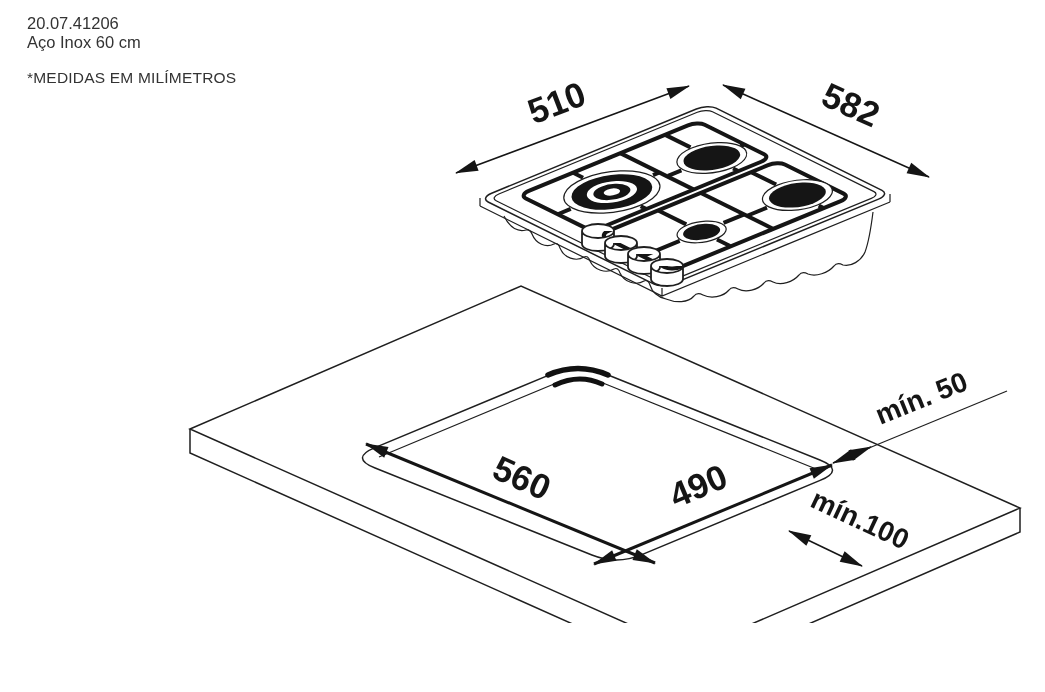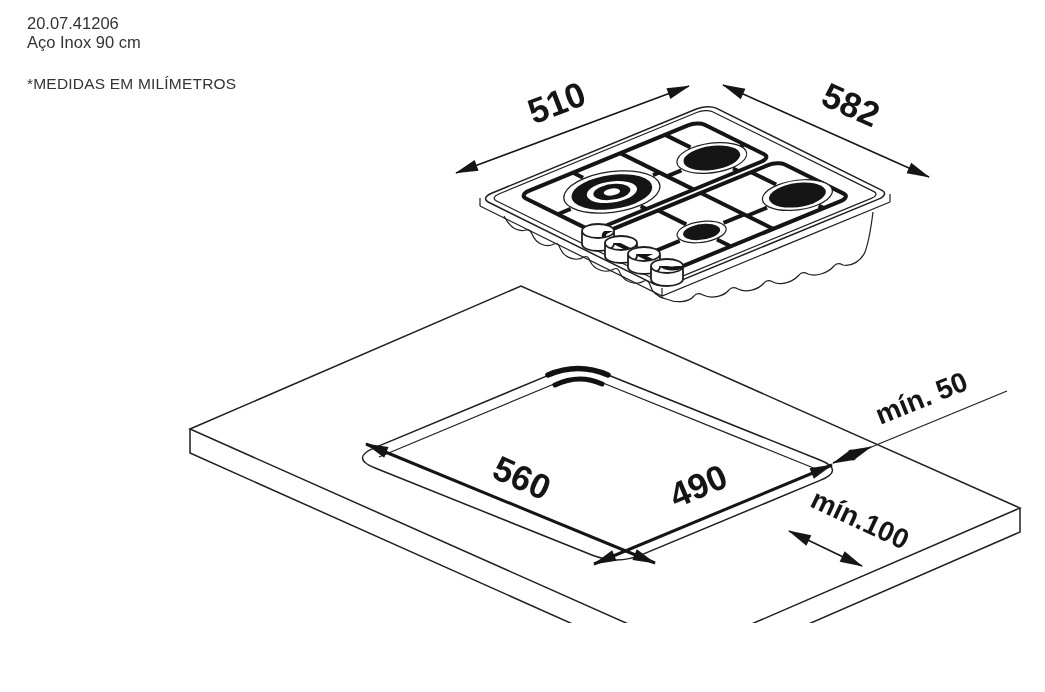--- a/index.html
+++ b/index.html
@@ -1,41 +1,41 @@
 <!DOCTYPE html>
 <html><head>
 <meta charset="utf-8">
 <style>
   html,body{margin:0;padding:0;background:#ffffff;}
   .page{
     position:relative;width:1045px;height:623px;background:#ffffff;overflow:hidden;
     font-family:"Liberation Sans", sans-serif;color:#2b2b2b;
   }
   .header{position:absolute;left:27px;top:14px;font-size:16.5px;line-height:19px;color:#333;}
-  .header .note{margin-top:22px;font-size:15.5px;letter-spacing:0.2px;}
+  .header .note{margin-top:16px;font-size:15.5px;letter-spacing:0.2px;}
   svg{position:absolute;left:0;top:0;}
   .thin{fill:none;stroke:#1f1f1f;stroke-width:1.5px;}
   .thin12{fill:none;stroke:#1f1f1f;stroke-width:1.2px;}
   .thick{fill:none;stroke:#151515;stroke-width:4px;}
   .dimline{fill:none;stroke:#151515;stroke-width:1.5px;}
   .dimthick{fill:none;stroke:#151515;stroke-width:3px;}
   .ns{vector-effect:non-scaling-stroke;}
   .dimtext{font-family:"Liberation Sans",sans-serif;font-weight:700;font-size:35px;fill:#151515;}
   .mintext{font-family:"Liberation Sans",sans-serif;font-weight:700;font-size:28px;fill:#151515;}
   .white{fill:#ffffff;}
   .black{fill:#151515;}
 </style>
 </head>
 <body>
 
 <div class="page">
 
   <div class="header">
     <div>20.07.41206</div>
-    <div>Aço Inox 90 cm</div>
+    <div>Aço Inox 60 cm</div>
     <div class="note">*MEDIDAS EM MILÍMETROS</div>
   </div>
 
   <svg width="1045" height="692" viewBox="0 0 1045 692">
     <defs>
       <marker id="ah" markerWidth="26" markerHeight="14" refX="23" refY="6.5" orient="auto-start-reverse" markerUnits="userSpaceOnUse">
         <path d="M24,6.5 L1,0.8 L1,12.2 Z" fill="#151515"></path>
       </marker>
     </defs>
 

